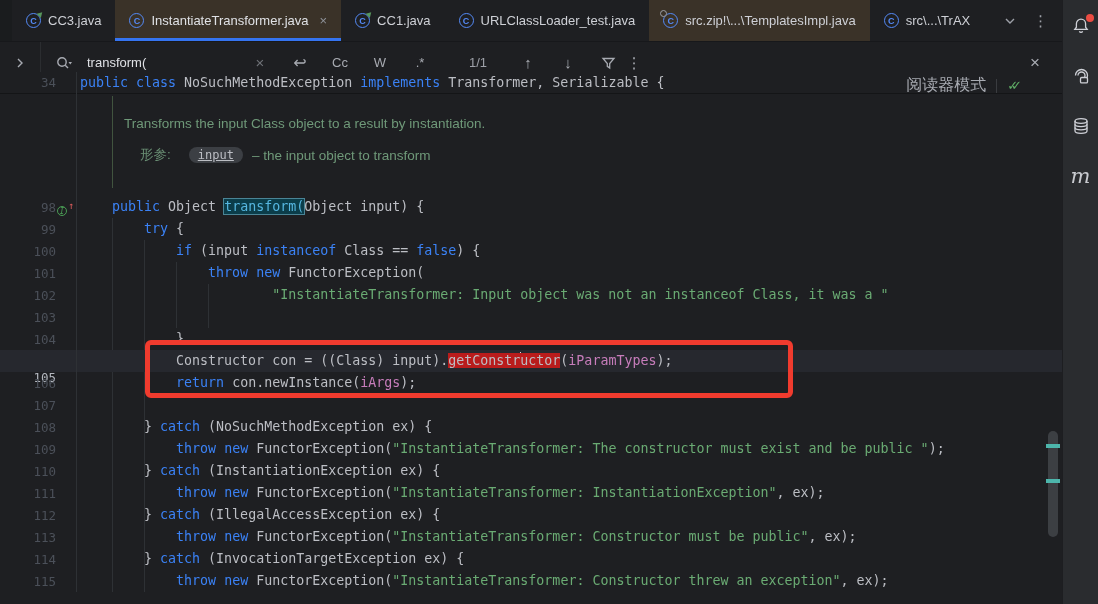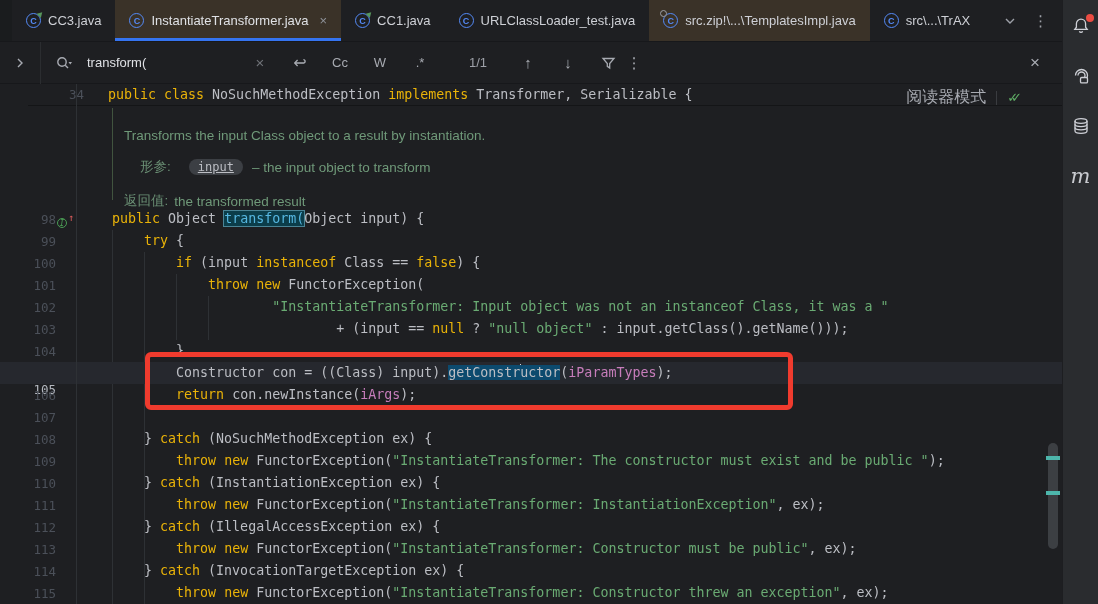--- a/index.html
+++ b/index.html
@@ -38,41 +38,41 @@
 
   
   #stripe { position:absolute; left:1062px; top:0; width:36px; height:604px; background:#2A2C2F;
     border-left:1px solid #1D1E21; display:flex; flex-direction:column; align-items:center; }
   .stripe-ic { width:36px; height:36px; display:flex; align-items:center; justify-content:center; color:#CED0D6; }
   #bell-wrap { position:relative; margin-top:8px; }
   #bell-dot { position:absolute; right:5px; top:6px; width:8px; height:8px; border-radius:50%; background:#EB4C42; }
   #maven-m { font-family:"DejaVu Serif", serif; font-style:italic; font-size:21px; color:#C8CACF; }
 
   
-  #editor { position:absolute; left:0; top:84px; width:1062px; height:520px; background:#1E1F22;padding-left:28px; }
+  #editor { position:absolute; left:0; top:72px; width:1062px; height:520px; background:#1E1F22; }
   #gutter-sep { position:absolute; left:76px; top:0; bottom:0; width:1px; background:#2E3135; z-index:5; }
   .guide { position:absolute; width:1px; background:#2E3135; z-index:1; }
   #doc-guide { position:absolute; left:112px; top:24px; height:92px; width:1px; background:#41543F; z-index:2; }
 
   .row { position:relative; height:22px; display:flex; align-items:center; z-index:2; }
   .row.cur { background:#26282E; }
   .gut { width:76px; flex:none; text-align:right; padding-right:20px; color:#4B5059;
     font-family:"DejaVu Sans Mono", monospace; font-size:12.5px; position:relative; }
   .row.cur .gut { color:#B4B8BF;margin-top:32px; }
   .ovr { position:absolute; left:57px; top:3px; width:16px; height:16px; }
   .ovr .ring { position:absolute; left:0; top:3px; width:10px; height:10px; border:1.2px solid #499C54;
     border-radius:50%; color:#499C54; font-size:8px; line-height:10px; text-align:center; font-style:italic; }
   .ovr .arr { position:absolute; right:-1px; top:-3px; color:#DB5C5C; font-size:10px; }
   pre.code { font-family:"DejaVu Sans Mono", monospace; font-size:13.3px; line-height:22px;
     padding-left:4px; color:#BCBEC4; white-space:pre; }
-  .c-k { color:#eab308; }
+  .c-k { color:#3b82f6; }
   .c-s { color:#6AAB73; }
   .c-f { color:#C77DBB; }
   .c-m { color:#56B6E0; background:#0B3D4A; outline:1px solid #4A8496; }
-  .c-hl { background:#0c4a6e; }
+  .c-hl { background:#b91c1c; }
   .caret { display:inline-block; width:1.5px; height:16px; background:#D6D8DD;
     vertical-align:text-bottom; margin:0 -0.75px; }
 
   
   #sticky34 { border-bottom:1px solid #141517; background:#1E1F22; z-index:4; }
   #docblock { position:absolute; left:0; top:22px; width:100%; height:94px;
     color:#6F9979; font-size:13.5px; }
   .doc-row { position:absolute; left:124px; display:flex; align-items:center; }
   .doc-label { color:#6A8F74; }
   #doc-pill { font-family:"DejaVu Sans Mono", monospace; font-size:12px; color:#BCBEC4;
@@ -189,24 +189,20 @@
 
   <div id="docblock">
     <div class="doc-row" style="top:22px;">
       <span>Transforms the input Class object to a result by instantiation.</span>
     </div>
     <div class="doc-row" style="top:52px;margin-left:16px;">
       <span class="doc-label">形参:</span>
       <span id="doc-pill" class="mono">input</span>
       <span>– the input object to transform</span>
     </div>
-    <div class="doc-row" style="top:86px;">
-      <span class="doc-label">返回值:</span>
-      <span style="margin-left:6px;">the transformed result</span>
-    </div>
   </div>
 
   <div id="reader">
     <span id="reader-label">阅读器模式</span>
     <span class="vsep"></span>
     <span id="checks">✓✓</span>
   </div>
 
   <div id="code-rows" style="position:absolute; left:0; top:124px; width:100%;">
       <div class="row">
@@ -227,21 +223,20 @@
       <div class="row">
         <div class="gut">101</div>
         <pre class="code"><span class="c-d">                </span><span class="c-k">throw</span><span class="c-d"> </span><span class="c-k">new</span><span class="c-d"> FunctorException(</span></pre>
       </div>
       <div class="row">
         <div class="gut">102</div>
         <pre class="code"><span class="c-d">                        </span><span class="c-s">"InstantiateTransformer: Input object was not an instanceof Class, it was a "</span></pre>
       </div>
       <div class="row">
         <div class="gut">103</div>
-        <pre class="code"><span class="c-d">                                + (input == </span><span class="c-k">null</span><span class="c-d"> ? </span><span class="c-s">"null object"</span><span class="c-d"> : input.getClass().getName()));</span></pre>
       </div>
       <div class="row">
         <div class="gut">104</div>
         <pre class="code"><span class="c-d">            }</span></pre>
       </div>
       <div class="row cur">
         <div class="gut">105</div>
         <pre class="code"><span class="c-d">            Constructor con = ((Class) input).</span><span class="c-hl">getConstr</span><span class="caret"></span><span class="c-hl">uctor</span><span class="c-d">(</span><span class="c-f">iParamTypes</span><span class="c-d">);</span></pre>
       </div>
       <div class="row">

